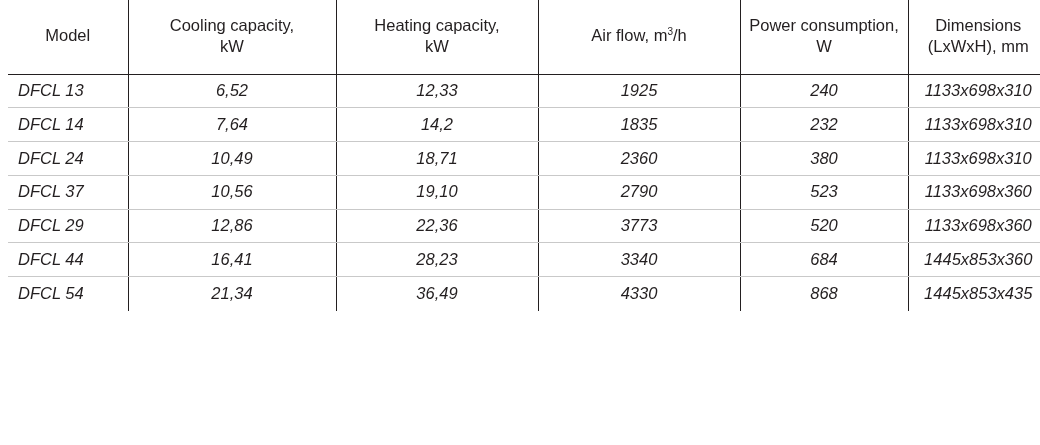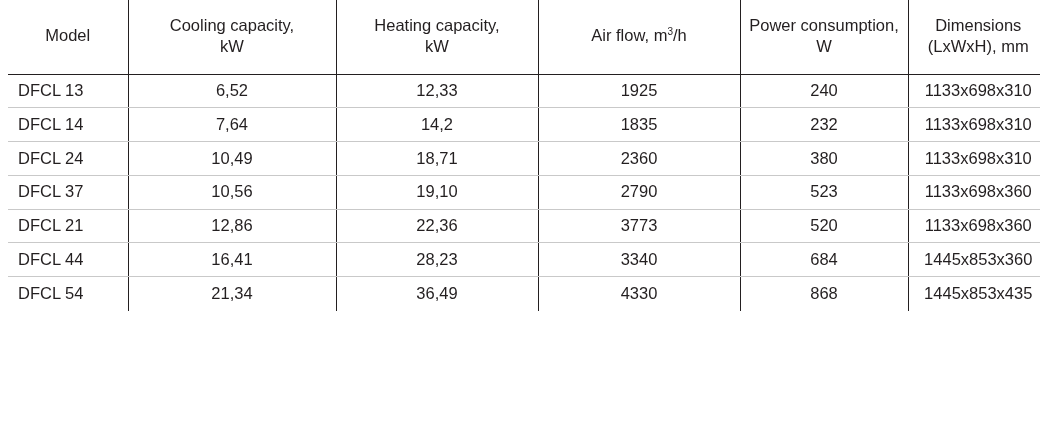--- a/index.html
+++ b/index.html
@@ -47,20 +47,21 @@
     line-height: 1.2;
     text-align: center;
     vertical-align: middle;
     height: 33.8px;
     padding: 2px 6px;
     box-sizing: border-box;
     border-right: 1.5px solid #231f20;
     border-bottom: 1px solid #c9c9c9;
     color: #231f20;
     white-space: nowrap;
+    font-style: italic;
   }
   .spec-table tbody td:last-child { border-right: none; }
   .spec-table tbody tr:last-child td { border-bottom: none; }
 
   .spec-table tbody td.model-cell {
     text-align: left;
     padding-left: 10px;
   }
   sup { font-size: 10px; vertical-align: super; line-height: 0; }
   .hdr-line { display: block; }
@@ -130,21 +131,21 @@
     </tr>
     <tr>
       <td class="model-cell">DFCL 37</td>
       <td>10,56</td>
       <td>19,10</td>
       <td>2790</td>
       <td>523</td>
       <td>1133x698x360</td>
     </tr>
     <tr>
-      <td class="model-cell">DFCL 21</td>
+      <td class="model-cell">DFCL 29</td>
       <td>12,86</td>
       <td>22,36</td>
       <td>3773</td>
       <td>520</td>
       <td>1133x698x360</td>
     </tr>
     <tr>
       <td class="model-cell">DFCL 44</td>
       <td>16,41</td>
       <td>28,23</td>

